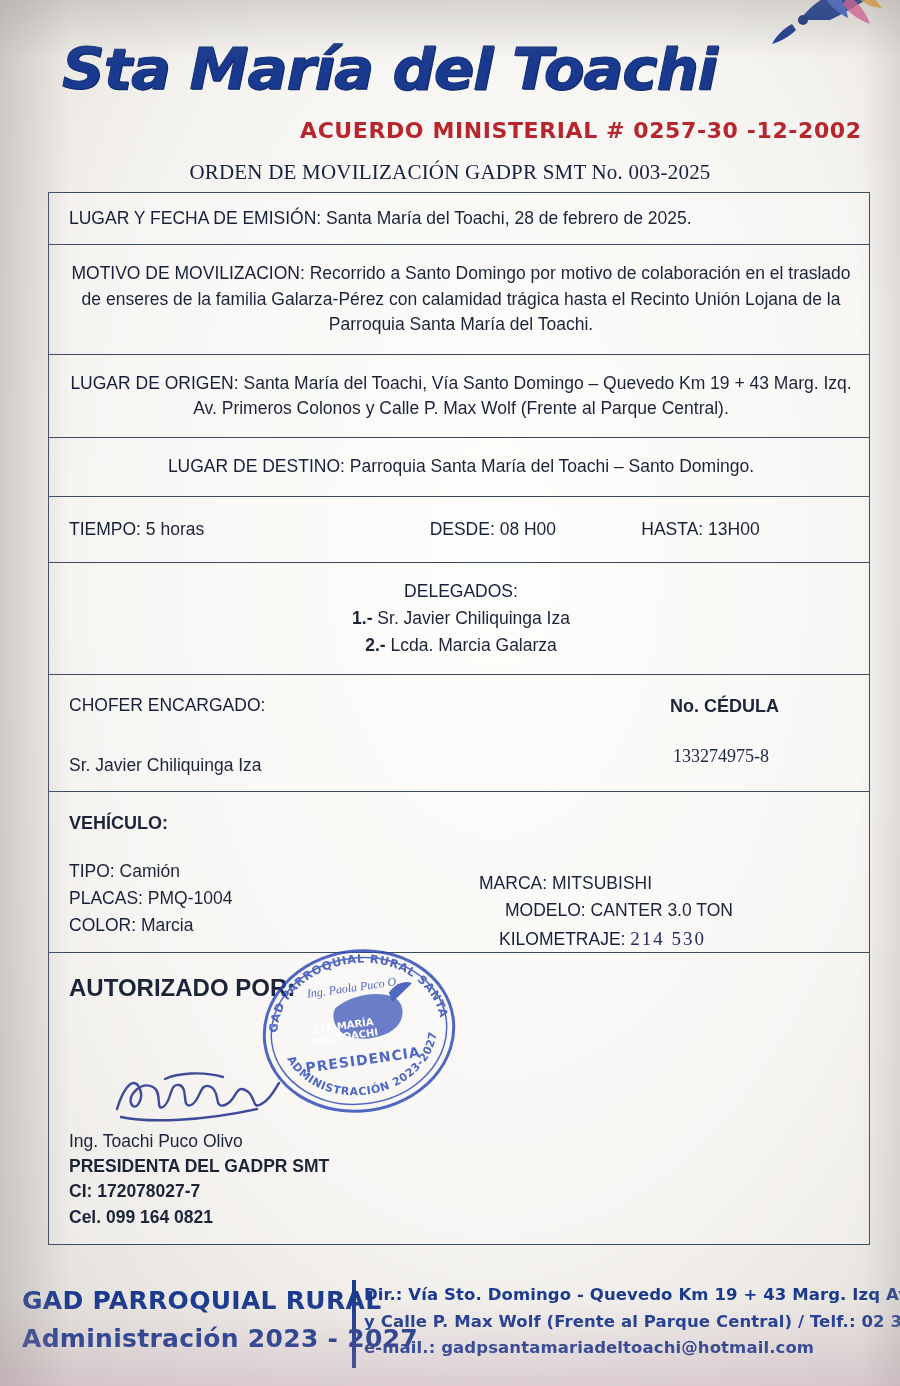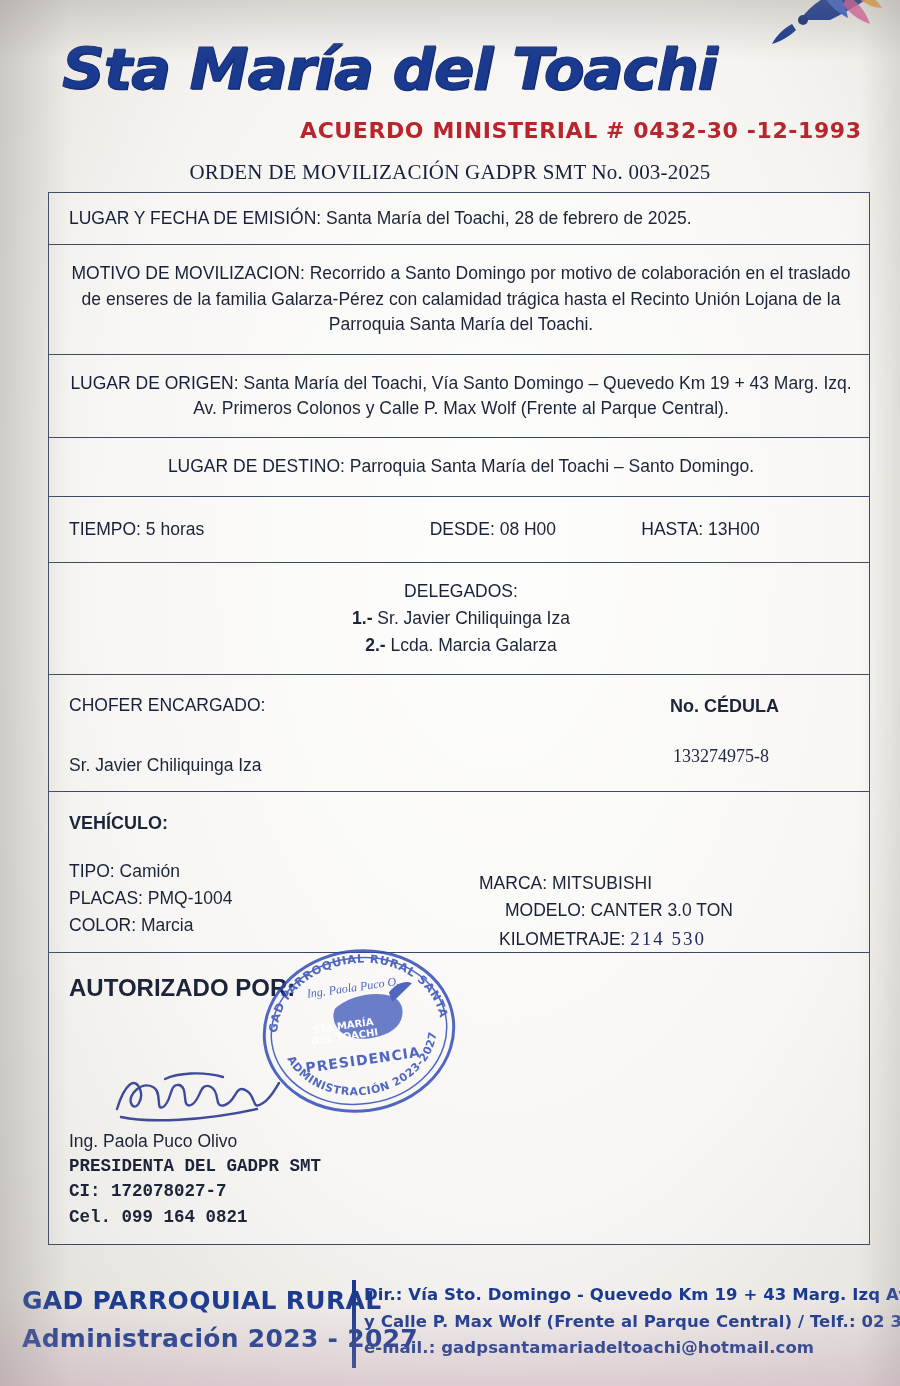--- a/index.html
+++ b/index.html
@@ -196,21 +196,21 @@
     padding-top: 18px;
   }
   .auth-label { font-weight: bold; font-size: 24px; }
   .auth-block {
     position: absolute;
     left: 20px;
     bottom: 14px;
     line-height: 1.45;
     font-size: 17.5px;
   }
-  .auth-block .b { font-weight: bold; font-family: Liberation Mono, monospace; }
+  .auth-block .b { font-weight: bold; }
 
   
   .stamp {
     position: absolute;
     left: 195px;
     top: -10px;
     width: 230px;
     height: 175px;
     opacity: 0.82;
     pointer-events: none;
@@ -267,21 +267,21 @@
   .footer-right div { white-space: nowrap; }
 </style>
 </head>
 <body>
 
 <div id="page">
   <div id="paper"></div>
 
   <div class="header">
     <div class="logo-title">Sta María del Toachi</div>
-    <div class="acuerdo">ACUERDO MINISTERIAL # 0432-30 -12-1993</div>
+    <div class="acuerdo">ACUERDO MINISTERIAL # 0257-30 -12-2002</div>
 
     <svg class="bird" viewBox="0 0 210 120">
       <path d="M120 40 C140 10, 185 0, 209 4 C190 18, 170 30, 150 40 Z" fill="#1a3a8f"></path>
       <path d="M150 6 C160 14, 166 26, 168 38 C156 32, 146 22, 142 12 Z" fill="#3f63c9"></path>
       <path d="M168 16 C178 22, 186 32, 190 44 C178 40, 168 32, 163 24 Z" fill="#e05a9a" opacity="0.8"></path>
       <path d="M176 8 C186 12, 196 18, 202 28 C192 28, 182 22, 176 16 Z" fill="#f0a02a" opacity="0.85"></path>
       <path d="M112 44 C104 48, 96 56, 92 64 C100 62, 110 56, 116 50 Z" fill="#1a3a8f"></path>
       <circle cx="123" cy="40" r="5" fill="#16317a"></circle>
     </svg>
   </div>
@@ -392,21 +392,21 @@
       
       <svg class="signature" viewBox="0 0 180 70">
         <g fill="none" stroke="#1f2d8c" stroke-width="2.4" stroke-linecap="round">
           <path d="M10 46 C18 20, 28 14, 33 26 C37 37, 28 50, 24 40 C21 32, 34 18, 46 24 C56 29, 48 48, 56 44 C65 39, 62 20, 72 22 C82 24, 74 46, 84 42 C94 38, 92 18, 104 24 C114 29, 106 46, 118 42 C130 38, 128 20, 140 28 C150 35, 144 48, 156 40 C164 35, 168 26, 172 20"></path>
           <path d="M14 54 C42 60, 96 58, 150 46"></path>
           <path d="M58 16 C70 10, 96 8, 116 14"></path>
         </g>
       </svg>
 
       <div class="auth-block">
-        <div>Ing. Paola Puco Olivo</div>
+        <div>Ing. Toachi Puco Olivo</div>
         <div class="b">PRESIDENTA DEL GADPR SMT</div>
         <div class="b">CI: 172078027-7</div>
         <div class="b">Cel. 099 164 0821</div>
       </div>
     </div>
 
   </div>
 
   <div class="footer">
     <div class="footer-left">

